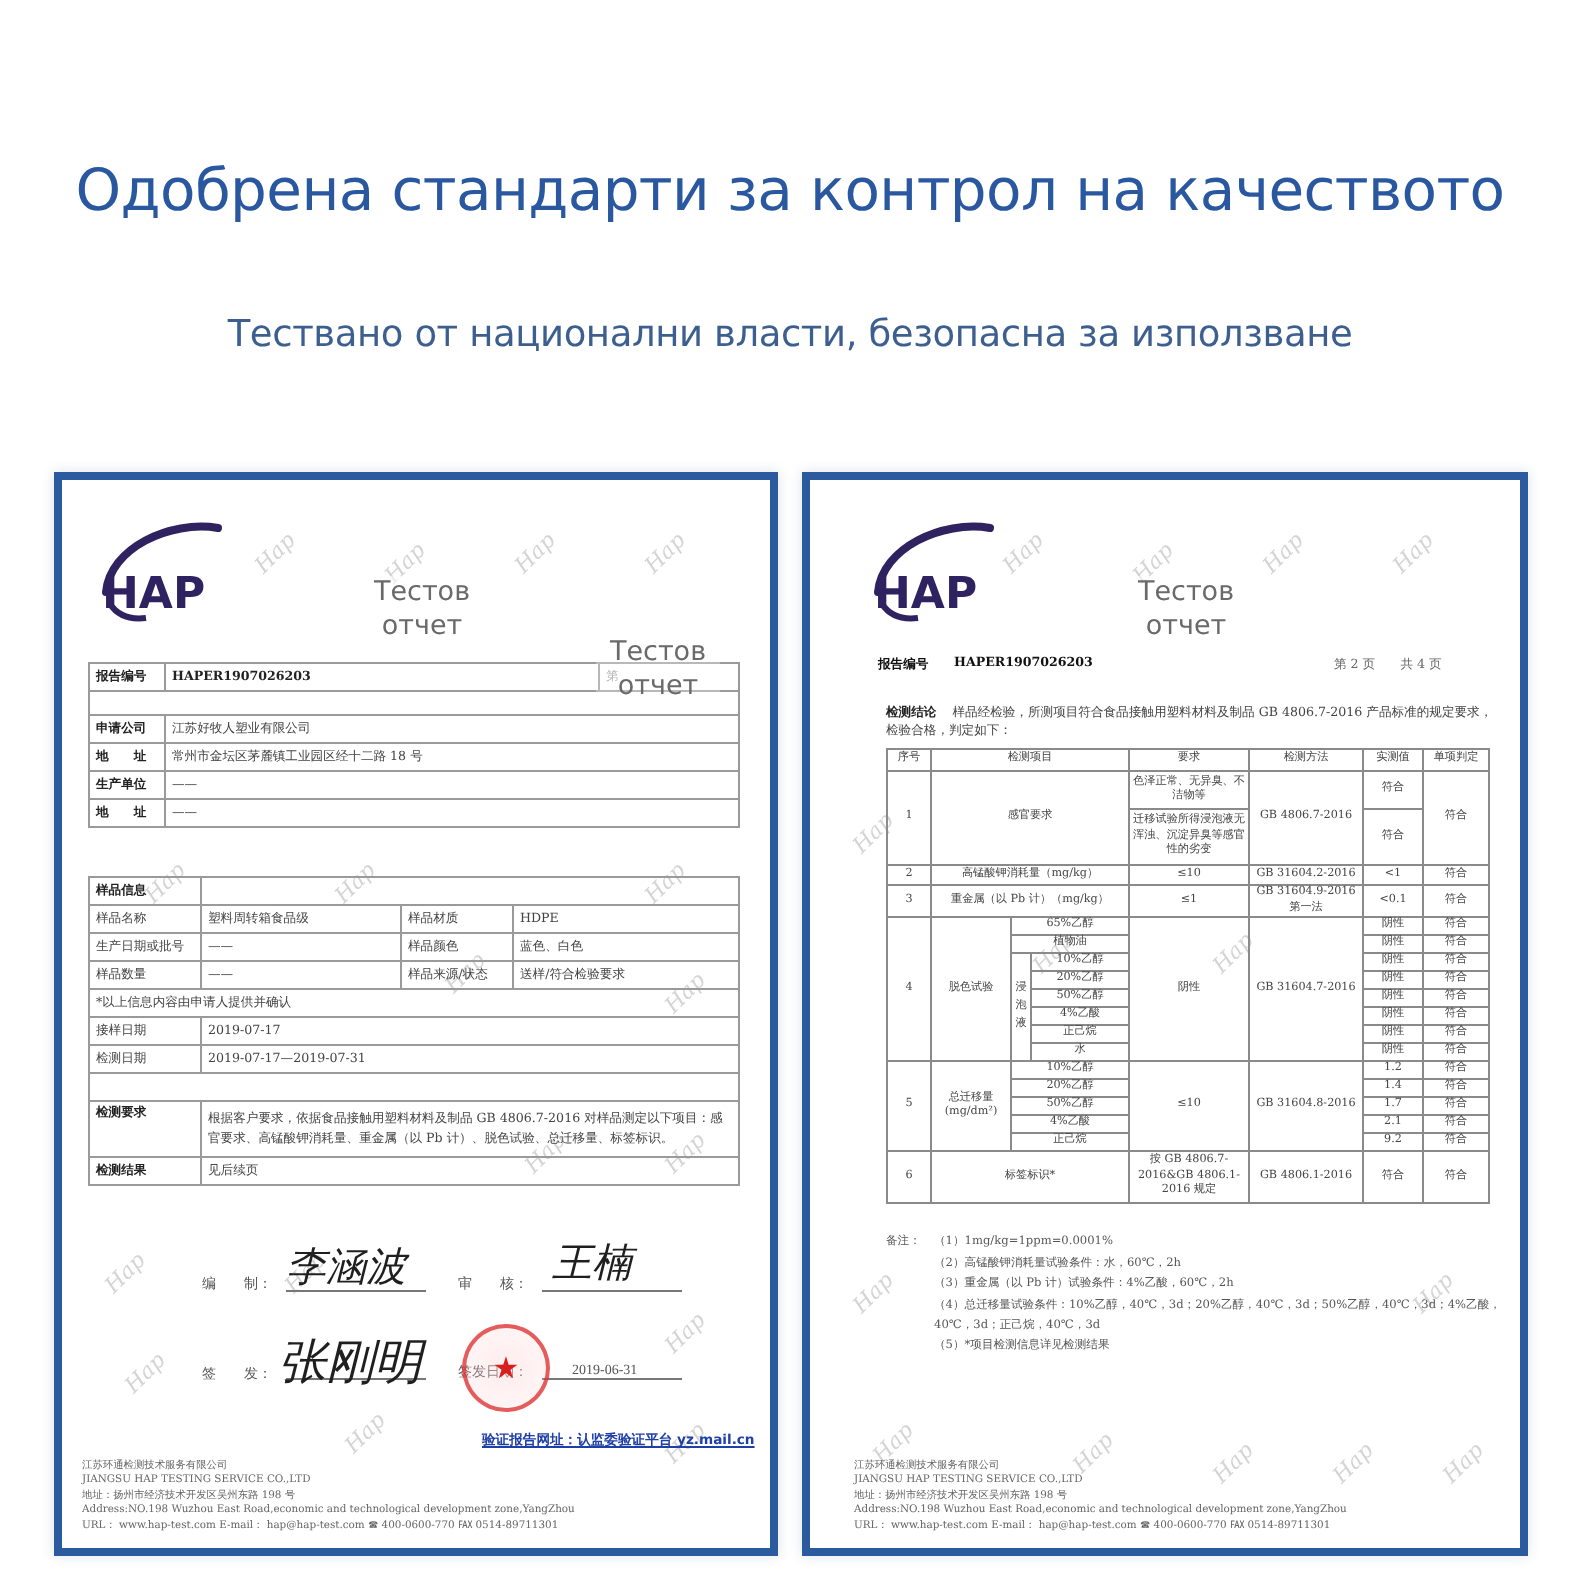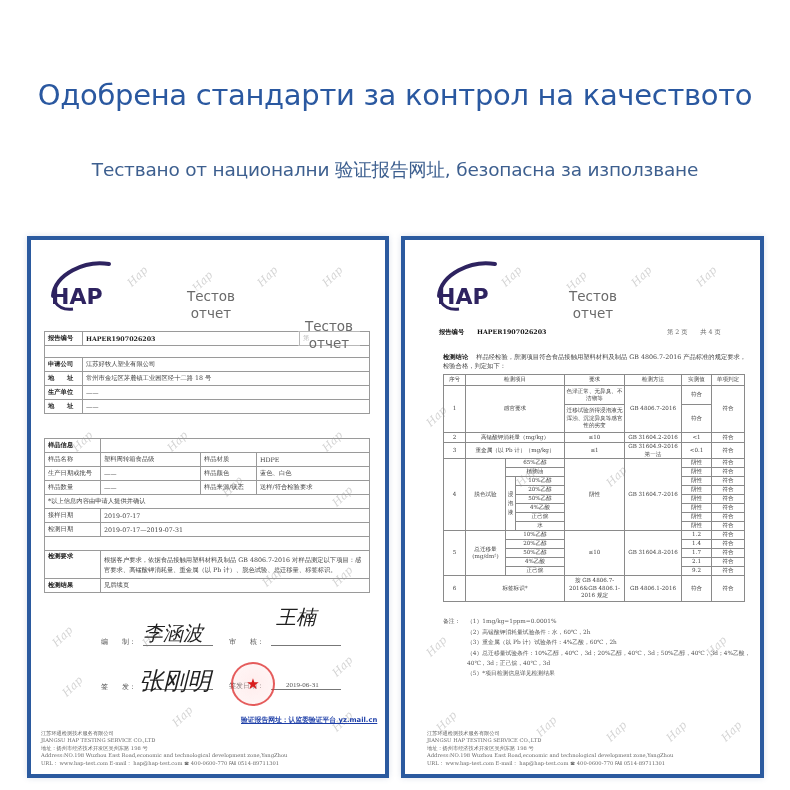--- a/index.html
+++ b/index.html
@@ -55,21 +55,21 @@
   .r-head b { color: #111; }
   .conclusion { position: absolute; font-family: "DejaVu Serif", serif; font-size: 6.3px; color: #444; line-height: 9px; }
   table.res { position: absolute; border-collapse: collapse; font-family: "DejaVu Serif", serif; font-size: 5.6px; color: #444; text-align: center; }
   table.res td, table.res th { border: 1px solid #8a8a8a; padding: 0 1px; vertical-align: middle; font-weight: normal; line-height: 7.5px; }
   .notes { position: absolute; font-family: "DejaVu Serif", serif; font-size: 5.8px; color: #555; line-height: 10.5px; }
 </style>
 </head>
 <body>
 
 <h1 class="headline">Одобрена стандарти за контрол на качеството</h1>
-<div class="subline">Тествано от национални 验证报告网址, безопасна за използване</div>
+<div class="subline">Тествано от национални власти, безопасна за използване</div>
 
 <div class="frame left">
   <div class="wm" style="left:95px;top:30px">Hap</div>
   <div class="wm" style="left:160px;top:35px">Hap</div>
   <div class="wm" style="left:225px;top:30px">Hap</div>
   <div class="wm" style="left:290px;top:30px">Hap</div>
   <div class="wm" style="left:40px;top:195px">Hap</div>
   <div class="wm" style="left:135px;top:195px">Hap</div>
   <div class="wm" style="left:290px;top:195px">Hap</div>
   <div class="wm" style="left:190px;top:240px">Hap</div>
@@ -171,21 +171,21 @@
     </tr>
   </tbody>
     </table>
 
   <div class="sig-row" style="left:70px;top:397px">编　　制：</div>
   <div class="sig-line" style="left:112px;top:405px;width:70px"></div>
   <div class="signature" style="left:112px;top:380px;font-size:20px">李涵波</div>
 
   <div class="sig-row" style="left:198px;top:397px">审　　核：</div>
   <div class="sig-line" style="left:240px;top:405px;width:70px"></div>
-  <div class="signature" style="left:245px;top:364px;font-size:20px">王楠</div>
+  <div class="signature" style="left:245px;top:378px;font-size:20px">王楠</div>
 
   <div class="sig-row" style="left:70px;top:442px">签　　发：</div>
   <div class="sig-line" style="left:112px;top:449px;width:70px"></div>
   <div class="signature" style="left:108px;top:425px;font-size:24px">张刚明</div>
 
   <div class="sig-row" style="left:198px;top:441px">签发日期：</div>
   <div class="sig-line" style="left:240px;top:449px;width:70px"></div>
   <div class="sig-row" style="left:255px;top:441px">2019-06-31</div>
   <div class="seal" style="left:200px;top:422px">
       <div class="star">★</div>

